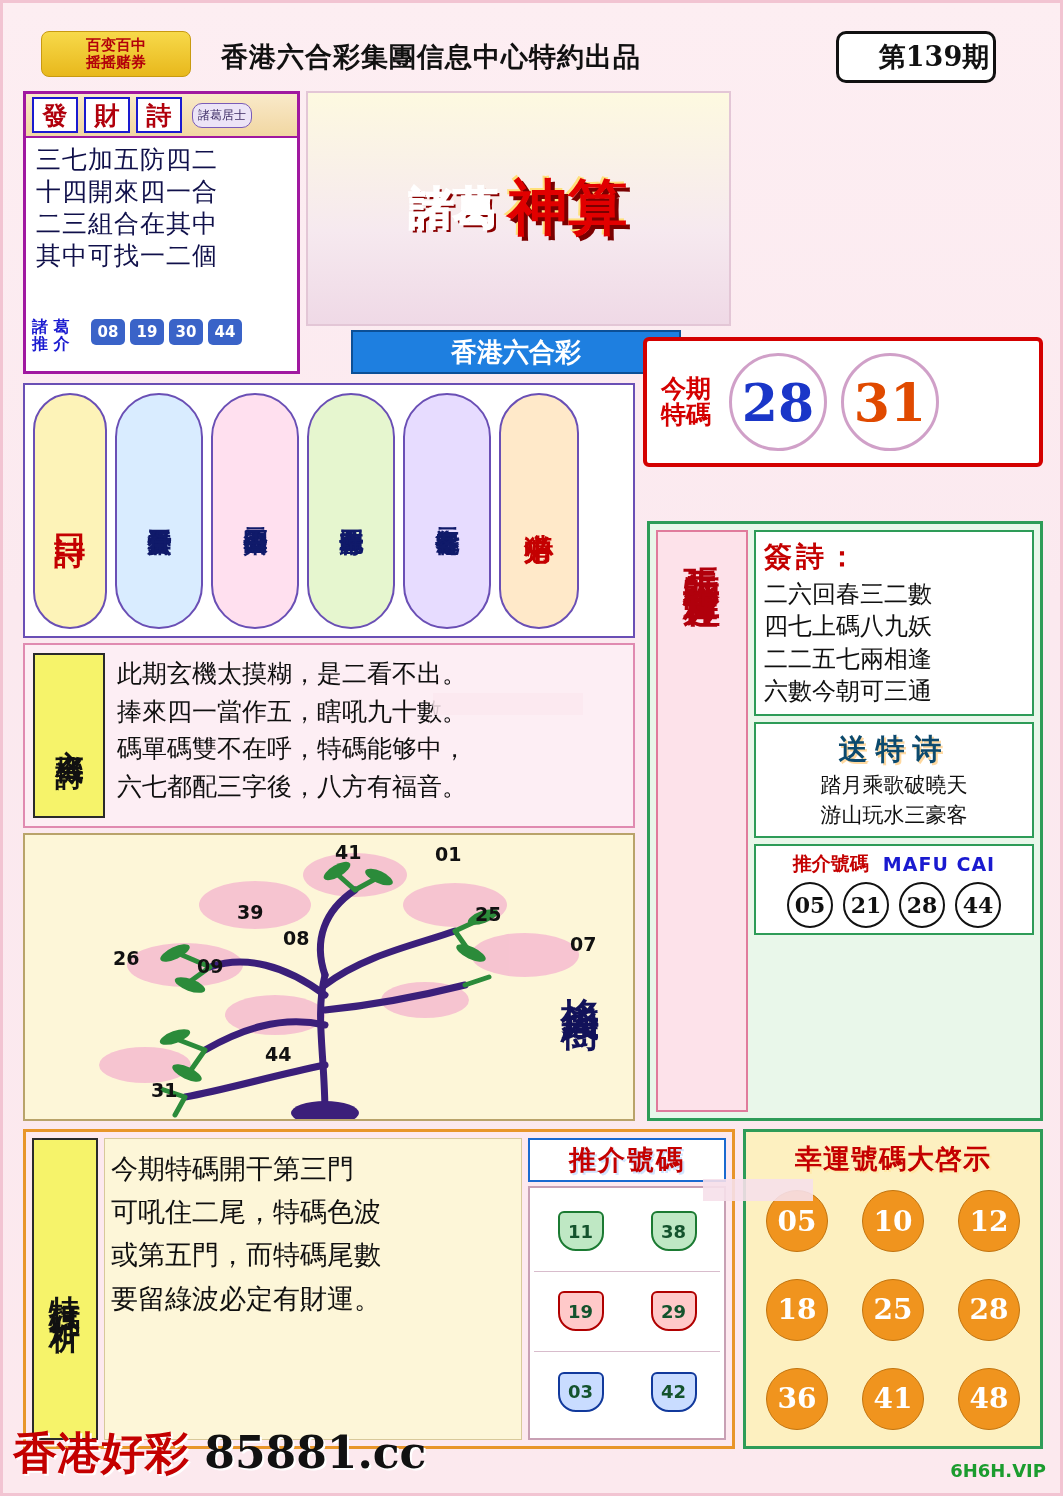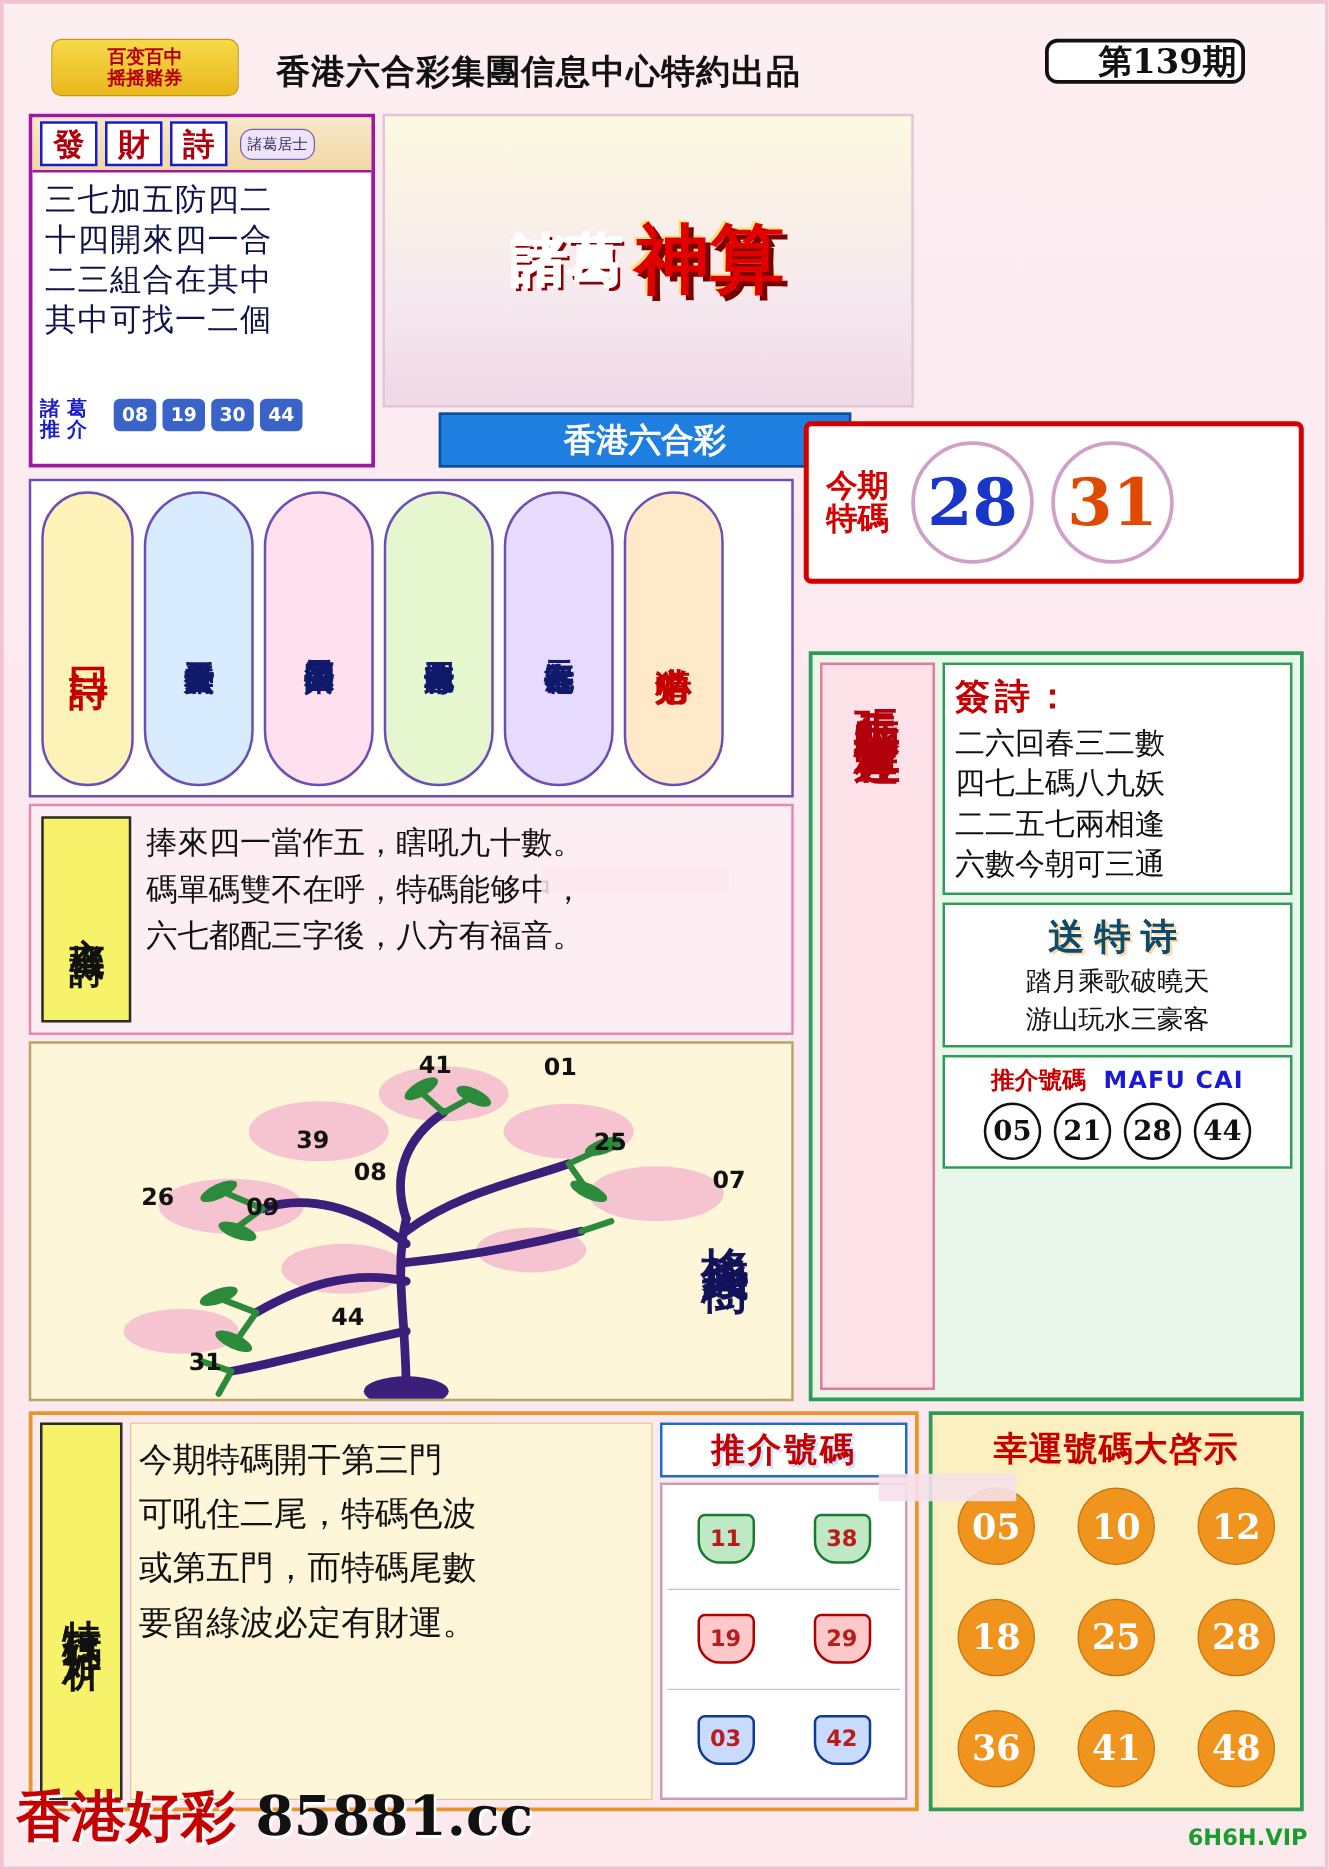--- a/index.html
+++ b/index.html
@@ -25,21 +25,21 @@
     display:flex; flex-direction:column; align-items:center; justify-content:center;
     color:#b3000a; font-weight:bold; font-size:15px; line-height:1.15;
     font-family:"DejaVu Sans", sans-serif;
   }
   .header-title {
     position:absolute; left:210px; top:30px; width:600px;
     font-size:27px; font-weight:bold; color:#111; letter-spacing:1px;
     font-family:"DejaVu Serif", serif;
   }
   .issue-badge {
-    position:absolute; right:55px; top:22px; min-width:160px; height:36px;
+    position:absolute; right:55px; top:22px; min-width:160px; height:52px;
     background:#fff; border:3px solid #111; border-radius:10px;
     display:flex; align-items:center; justify-content:center;
     font-size:27px; font-weight:bold; color:#111;
     font-family:"DejaVu Serif", serif;
     padding-left:36px;
   }
   
   .top-row { position:absolute; left:20px; top:88px; width:1020px; height:288px; }
   .facai {
     position:absolute; left:0; top:0; width:277px; height:283px;
@@ -237,21 +237,21 @@
     font-family:"DejaVu Serif", serif; text-shadow:2px 2px 0 #cfe4ff;
   }
   .tf-grid { flex:1; background:#fff; border:2px solid #c8a0b4; padding:4px; }
   .tf-row {
     height:33%; display:flex; align-items:center; justify-content:space-around;
     border-bottom:1px solid #d8bccc;
   }
   .tf-row:last-child { border-bottom:none; }
   .shield {
     width:46px; height:40px; display:flex; align-items:center; justify-content:center;
-    font-size:18px; font-weight:bold; color:#b91c1c; background:#fff;
+    font-size:18px; font-weight:bold; color:#14532d; background:#fff;
     border:2px solid #111; border-radius:6px 6px 18px 18px;
   }
   .shield.g { background:#bfe8c4; border-color:#1b7a32; }
   .shield.r { background:#ffc9c9; border-color:#b00000; }
   .shield.b { background:#c9dcff; border-color:#11399c; }
   .lucky {
     flex:1; background:#fdf0c0; border:3px solid #2e9c58; padding:6px;
     display:flex; flex-direction:column;
   }
   .lucky-title {
@@ -345,20 +345,21 @@
     <div class="pill p1">愛看三六帶吾行</div>
     <div class="pill p2">欲問二十出與否</div>
     <div class="pill p3">草色青青三四蹄</div>
     <div class="pill p4">江春二七留行客</div>
     <div class="pill p5">猜中必中</div>
   </div>
 
   <div class="xuanji">
     <div class="xj-label">玄機詩</div>
     <div class="xj-text">
+      <div>此期玄機太摸糊，是二看不出。</div>
       <div>捧來四一當作五，瞎吼九十數。</div>
       <div>碼單碼雙不在呼，特碼能够中，</div>
       <div>六七都配三字後，八方有福音。</div>
     </div>
   </div>
   <div class="blur-b"></div>
 
   <div class="tree-box">
     <svg width="612" height="288" viewBox="0 0 612 288">
       <g fill="#f6bfd0" opacity="0.9">

